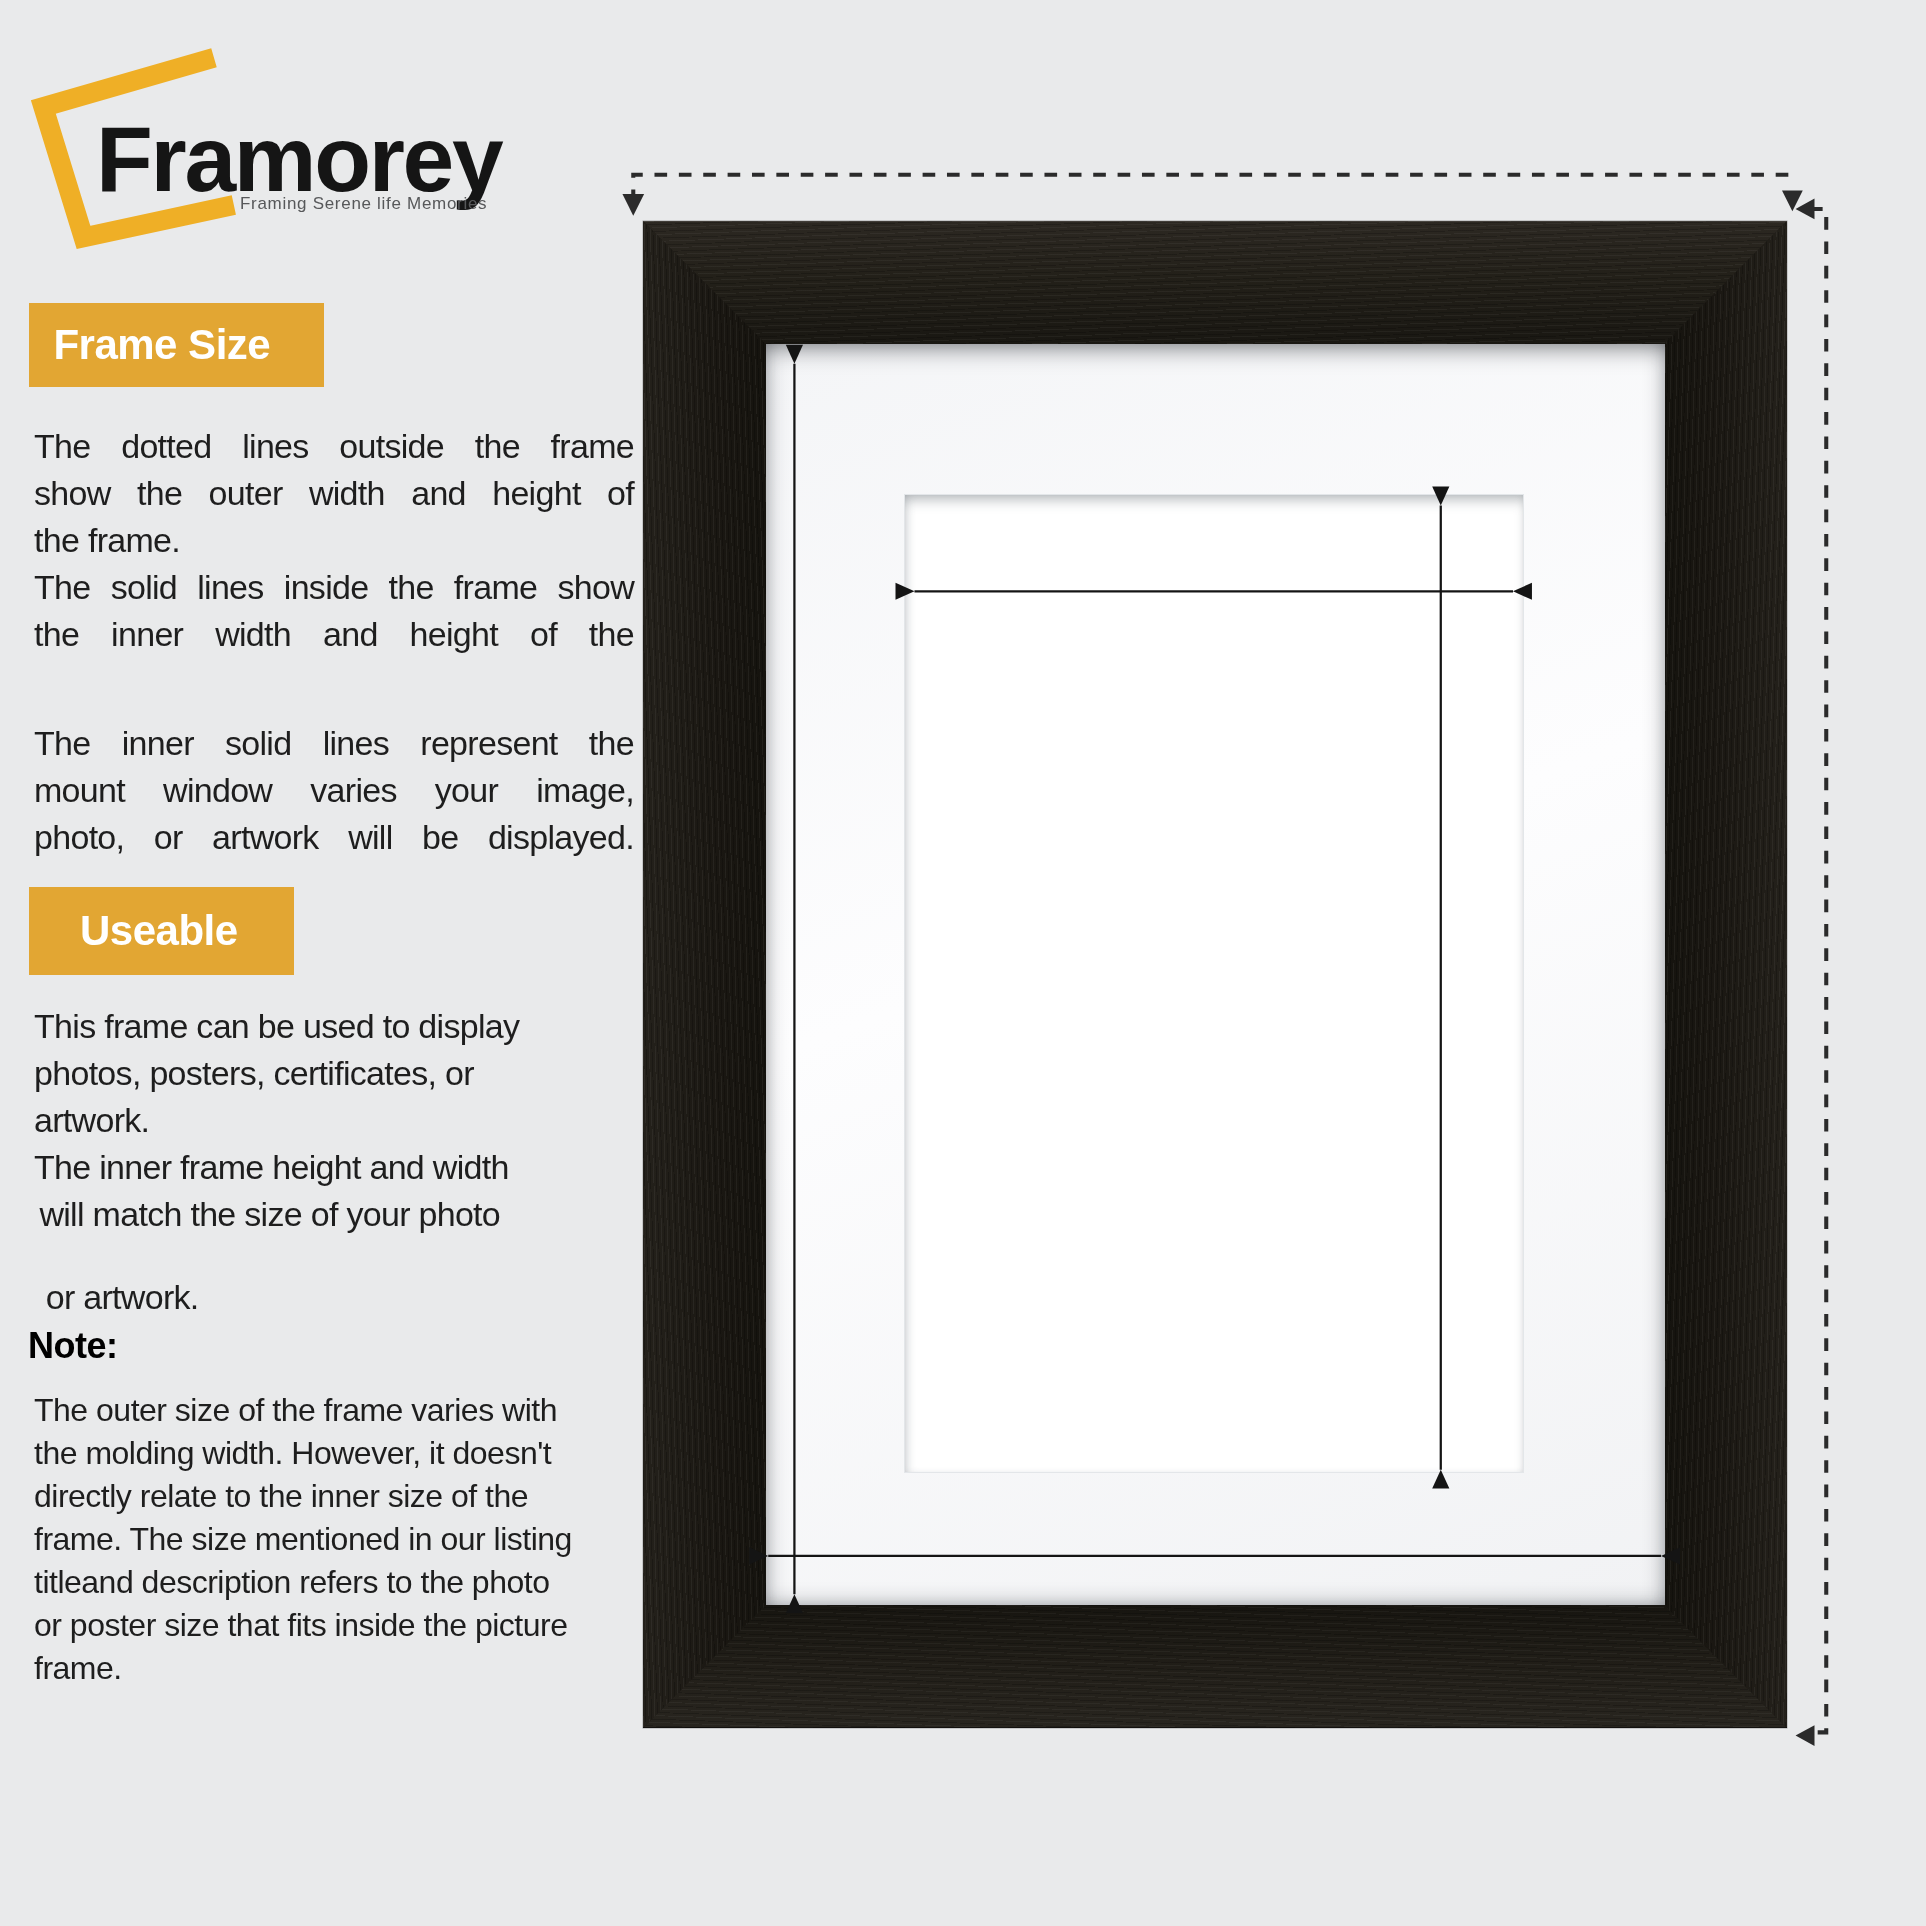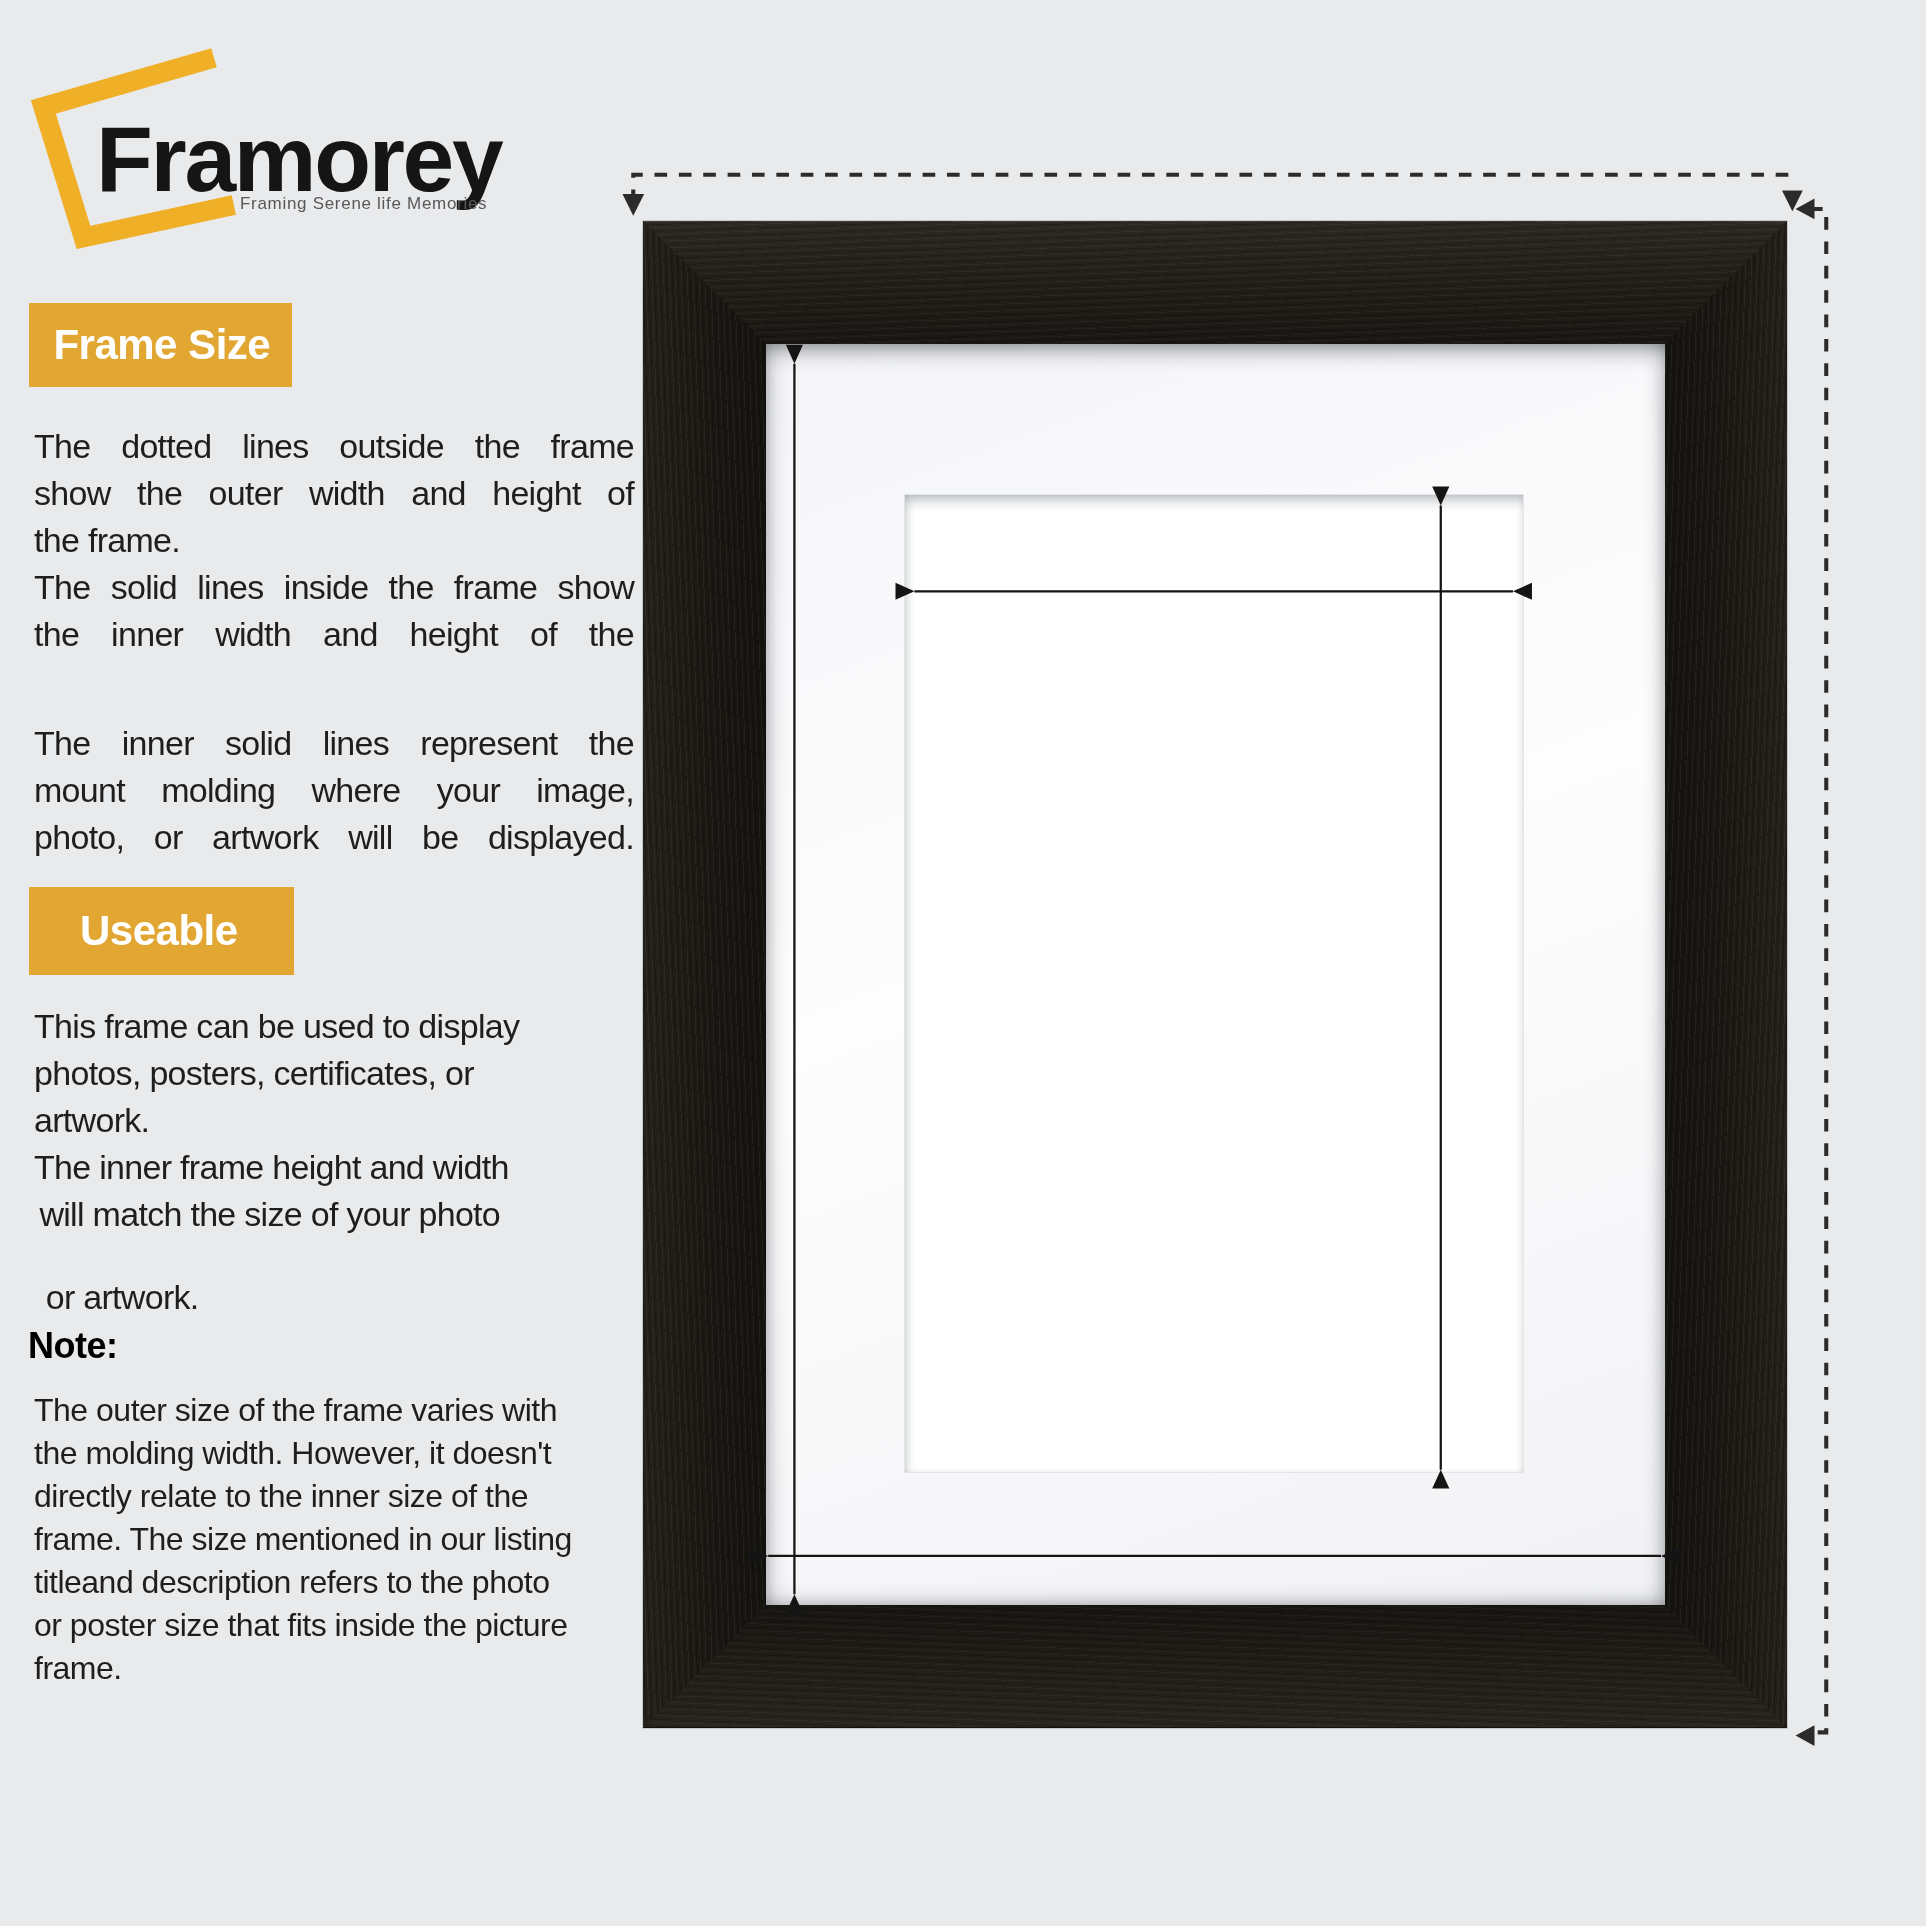--- a/index.html
+++ b/index.html
@@ -19,21 +19,21 @@
   #logo .tagline{
     position:absolute;left:240px;top:194px;
     font-size:17px;color:#57585a;letter-spacing:0.7px;
   }
   
   .badge{
     position:absolute;background:#e2a633;color:#ffffff;
     font-weight:bold;font-size:42px;letter-spacing:-0.5px;
     display:flex;align-items:center;
   }
-  #badge-frame-size{left:29px;top:303px;width:263px;height:84px;padding-left:24.4px;box-sizing:border-box;}
+  #badge-frame-size{left:29px;top:303px;width:295px;height:84px;padding-left:24.4px;box-sizing:border-box;}
   #badge-useable{left:29px;top:887px;width:265px;height:88px;padding-left:51px;box-sizing:border-box;}
   #note-heading{
     position:absolute;left:28px;top:1325px;
     font-size:36px;font-weight:bold;color:#000000;letter-spacing:-0.5px;
   }
   
   .para{position:absolute;left:34px;width:600px;font-size:34px;line-height:47px;letter-spacing:-0.7px;}
   .pline{width:100%;}
   .j{text-align:justify;text-align-last:justify;}
   .l{text-align:left;white-space:nowrap;}
@@ -121,21 +121,21 @@
 <div id="para-frame-size-1" class="para">
   <div class="pline j">The dotted lines outside the frame</div>
   <div class="pline j">show the outer width and height of</div>
   <div class="pline l">the frame.</div>
   <div class="pline j">The solid lines inside the frame show</div>
   <div class="pline j">the inner width and height of the</div>
 </div>
 
 <div id="para-frame-size-2" class="para">
   <div class="pline j">The inner solid lines represent the</div>
-  <div class="pline j">mount molding where your image,</div>
+  <div class="pline j">mount window varies your image,</div>
   <div class="pline j">photo, or artwork will be displayed.</div>
 </div>
 
 <div id="badge-useable" class="badge">
   <span>Useable</span>
 </div>
 
 <div id="para-useable" class="para">
   <div class="pline l">This frame can be used to display</div>
   <div class="pline l">photos, posters, certificates, or</div>

